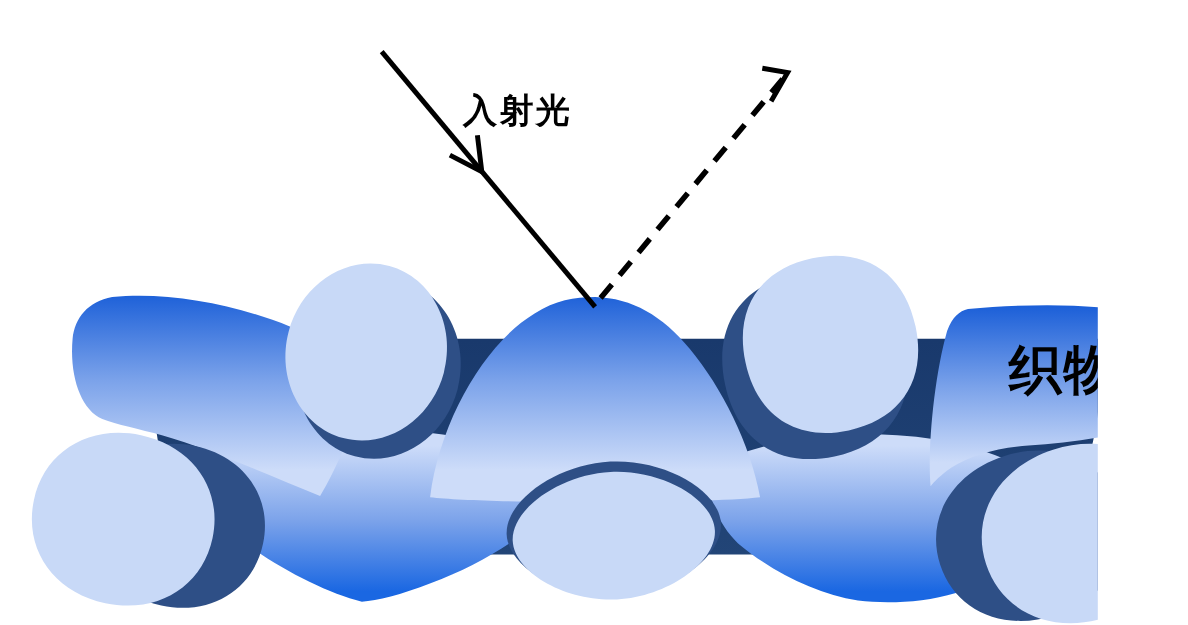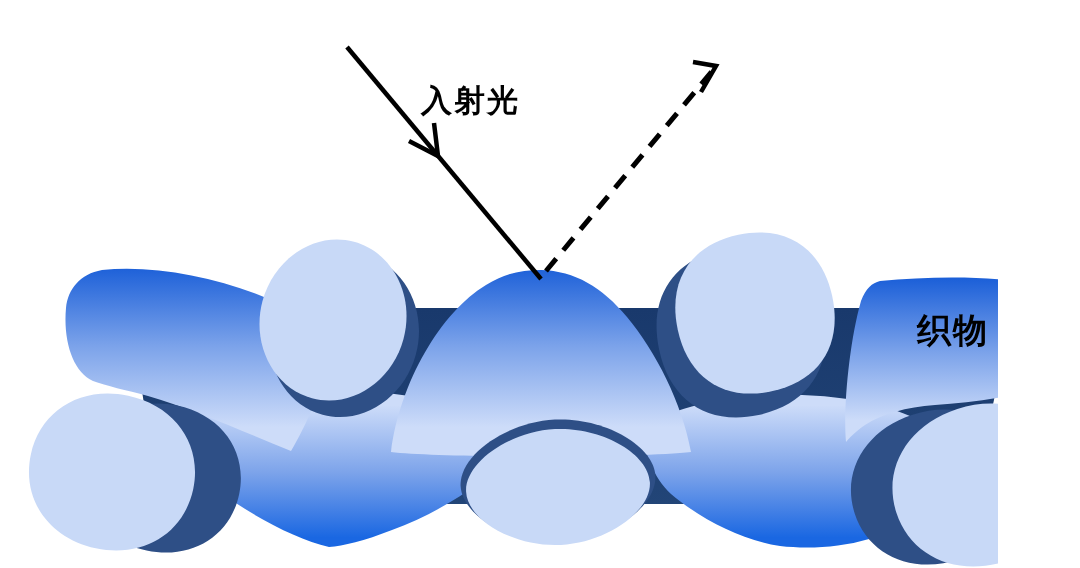--- a/index.html
+++ b/index.html
@@ -18,21 +18,21 @@
     font-weight:bold;
     font-size:31px;
     line-height:1.1;
     color:var(--line,#000);
     letter-spacing:2px;
     white-space:nowrap;
     user-select:none;
   }
   #lbl-incident{left:421px;top:84px;}
   #lbl-reflected{left:744px;top:81px;}
-  #lbl-fabric{left:917px;top:312px;font-size:34px;}
+  #lbl-fabric{left:917px;top:312px;font-size:48px;}
   
   .s-blue{stop-color:var(--yarn-blue,#1b5fd8);}
   .s-mid{stop-color:var(--yarn-mid,#7ca3ea);}
   .s-light{stop-color:var(--yarn-light,#cddcf9);}
   .s-blue2{stop-color:var(--yarn-blue-bright,#1a67e2);}
   .s-dark1{stop-color:var(--shadow-dark,#19396c);}
   .s-dark2{stop-color:var(--shadow-dark2,#224577);}
   .blob{fill:var(--cross-yarn,#c8d9f7);}
   .shadow-mid{fill:var(--shadow-mid,#2e4f86);}
   .arrow{stroke:var(--line,#000);fill:none;}

